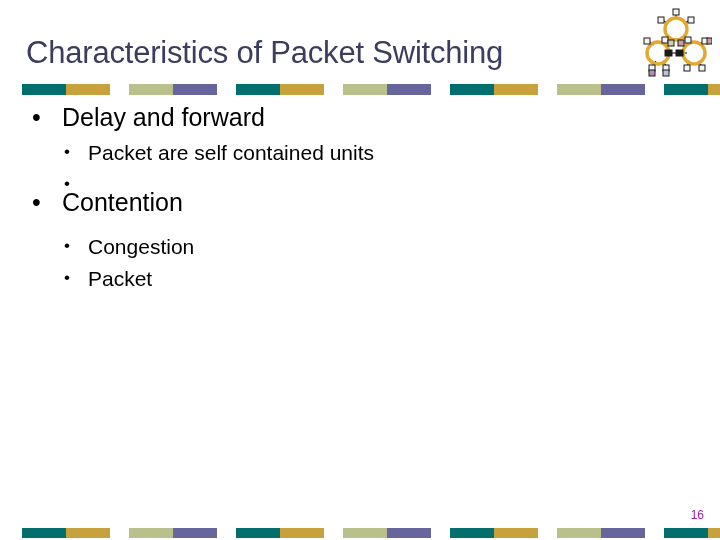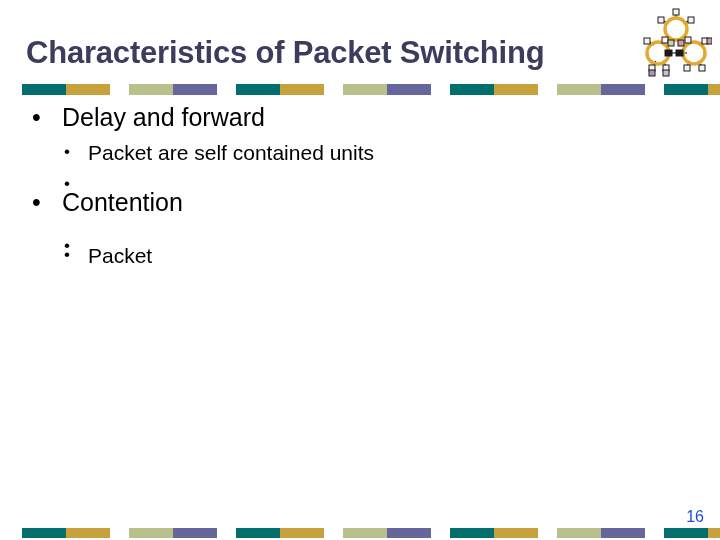--- a/index.html
+++ b/index.html
@@ -29,21 +29,21 @@
     top: 28px;
     width: 600px;
     height: 50px;
     display: flex;
     align-items: center;
   }
   .slide-title {
     font-size: 31px;
     line-height: 1.05;
     color: #3c3c5e;
-    font-weight: bold;
+    font-weight: normal;
     letter-spacing: -0.2px;
     white-space: nowrap;
   }
 
   
   .logo {
     position: absolute;
     left: 632px;
     top: 4px;
     width: 80px;
@@ -122,22 +122,22 @@
   .gap-after-l1 { height: 9px; }
   .gap-group     { height: 16px; }
   .gap-l2        { height: 9px; }
   .gap-section   { height: 19px; }
 
   
   .slide-number {
     position: absolute;
     right: 16px;
     top: 508px;
-    font-size: 16px;
-    color: #1d4ed8;
+    font-size: 12px;
+    color: #a21caf;
     text-align: right;
   }
 </style>
 </head>
 <body>
 
 <div class="slide">
 
   <div class="title-area">
     <div class="slide-title">Characteristics of Packet Switching</div>
@@ -256,20 +256,21 @@
 
     <div class="bullet-l1">
       <span class="dot">•</span>
       <span>Contention</span>
     </div>
 
     <div class="gap-section"></div>
 
     <div class="bullet-l2">
       <span class="dot">•</span>
+      <span>Congestion</span>
     </div>
 
     <div class="gap-l2"></div>
 
     <div class="bullet-l2">
       <span class="dot">•</span>
       <span>Packet</span>
     </div>
 
   </div>

